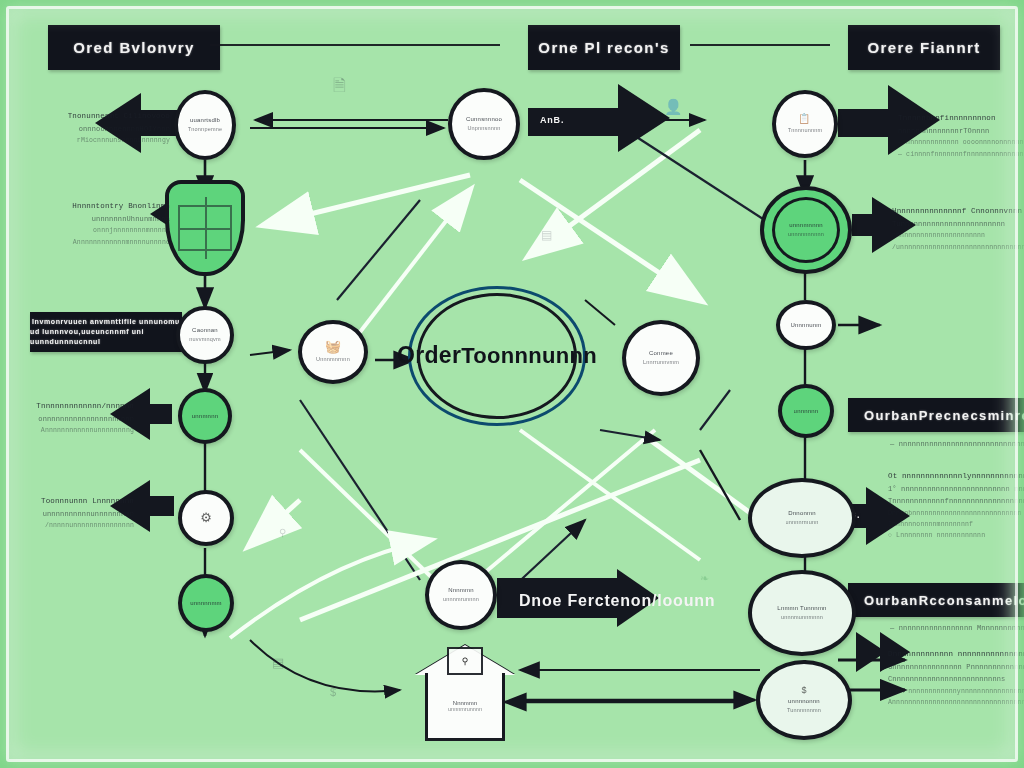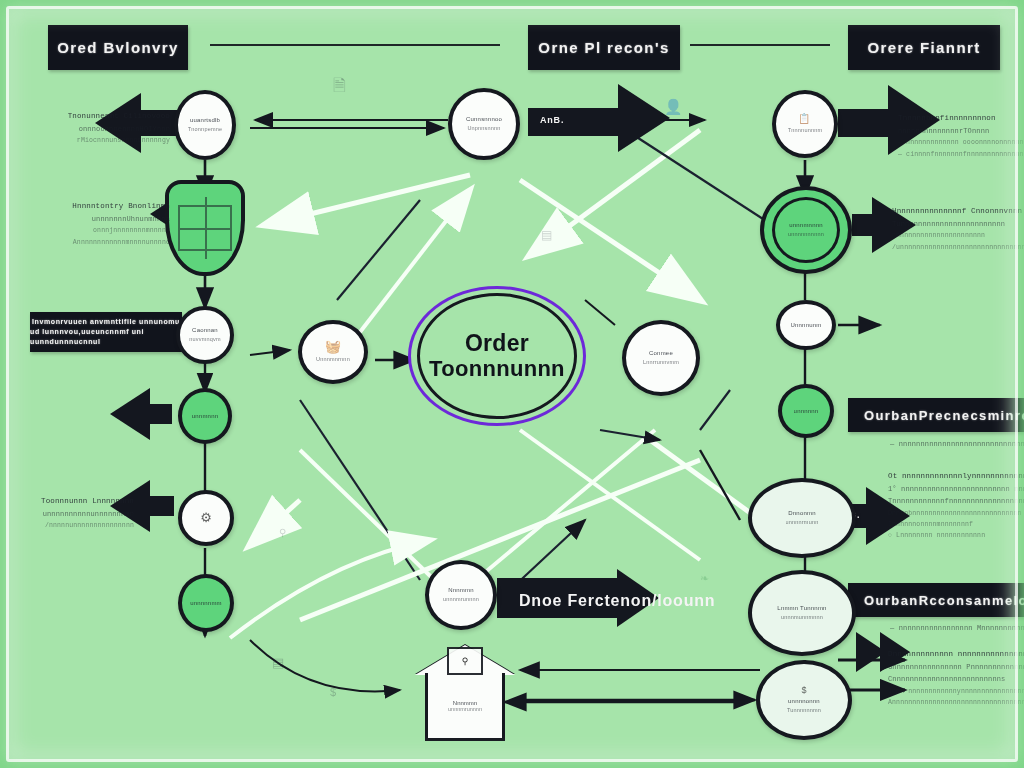--- a/index.html
+++ b/index.html
@@ -87,24 +87,24 @@
     max-width: 94%;
   }
   .node .n-line2 { opacity: .6; font-size: 5.5px; }
   .node .n-glyph { font-size: 13px; line-height: 1; opacity: .62; margin-bottom: 2px; }
 
   
   #hub {
     position: absolute;
     left: 408px; top: 286px;
     width: 178px; height: 140px;
-    border: 3px solid #6d28d9;
+    border: 3px solid #0c4a6e;
     border-radius: 50%;
     background: #a6e4aa;
-    display: flex; flex-direction: column;
+    display: flex; flex-direction: row;
     align-items: center; justify-content: center;
     box-sizing: border-box;
   }
   #hub-inner {
     position: absolute;
     left: 417px; top: 293px;
     width: 160px; height: 126px;
     border: 3px solid #15181f;
     border-radius: 50%;
     box-sizing: border-box;
@@ -339,21 +339,21 @@
     <div class="bar" style="left:0; top:0; width:122px; height:40px;"></div>
     <div class="head right" style="left:120px; top:-9px; border-top-width:29px; border-bottom-width:29px; border-left-width:42px;"></div>
     <div class="lbl" style="left:22px; top:14px;">Dnoe Ferctenon/loounn</div>
   </div>
 
   <div class="bigarrow" style="left:856px; top:632px;">
     <div class="head right" style="left:0; top:0; border-top-width:20px; border-bottom-width:20px; border-left-width:30px;"></div>
     <div class="head right" style="left:24px; top:0; border-top-width:20px; border-bottom-width:20px; border-left-width:30px;"></div>
   </div>
 
-  <div class="banner b-title" style="left:48px; top:25px; width:140px; height:45px;">
+  <div class="banner b-title" style="left:48px; top:25px; width:172px; height:45px;">
     <span>Ored Bvlonvry</span>
   </div>
   <div class="rule" style="left:210px; top:44px; width:290px;"></div>
 
   <div class="banner b-title" style="left:528px; top:25px; width:152px; height:45px;">
     <span>Orne Pl recon's</span>
   </div>
   <div class="rule" style="left:690px; top:44px; width:140px;"></div>
 
   <div class="banner b-title" style="left:848px; top:25px; width:152px; height:45px;">
@@ -479,20 +479,25 @@
     <div class="a-line dim2">rMiocnnnunsnnnnqnnnnngy</div>
   </div>
 
   <div class="ann left" style="left:14px; top:200px; width:156px;">
     <div class="a-line">Hnnnntontry Bnonlinmn</div>
     <div class="a-line dim">unnnnnnnUhnunmnnoa</div>
     <div class="a-line dim2">onnnjnnnnnnnnmnnnnm</div>
     <div class="a-line dim2">Annnnnnnnnnnnmnnnnunnnno</div>
   </div>
 
+  <div class="ann left" style="left:14px; top:400px; width:120px;">
+    <div class="a-line">Tnnnnnnnnnnnnn/nnnnnn</div>
+    <div class="a-line dim">onnnnnnnnnnnnnnnnnnnnn</div>
+    <div class="a-line dim2">Annnnnnnnnnnnunnnnnnnng</div>
+  </div>
 
   <div class="ann left" style="left:14px; top:495px; width:120px;">
     <div class="a-line">Toonnnunnn Lnnnnnnnn</div>
     <div class="a-line dim">unnnnnnnnnnunnnnnnnmn</div>
     <div class="a-line dim2">/nnnnnunnnnnnnnnnnnnnn</div>
   </div>
 
   <div class="ann right" style="left:898px; top:112px; width:130px;">
     <div class="a-line">Tnnnnnbnnfinnnnnnnnon</div>
     <div class="a-line dim">nnnnnnnnnnnnnnrTOnnnn</div>

